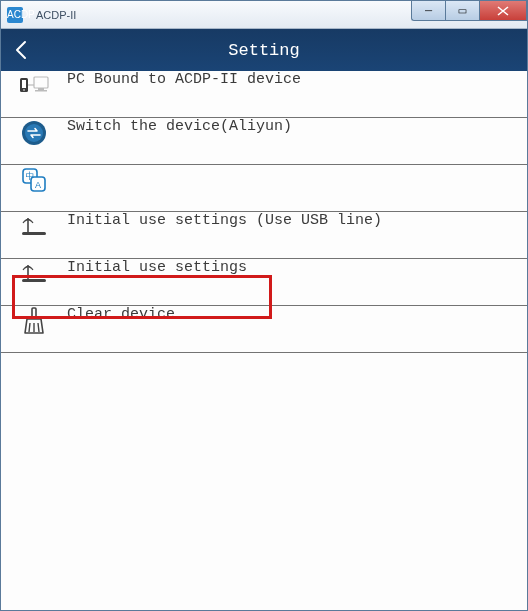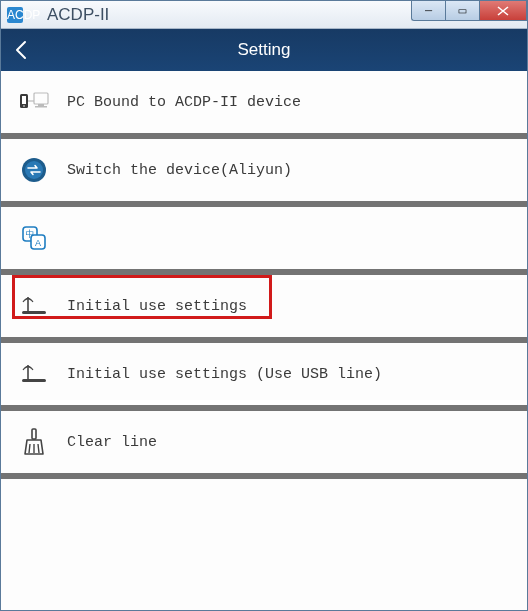--- a/index.html
+++ b/index.html
@@ -24,30 +24,30 @@
       border-bottom: 1px solid #a7b7c9;
       display: flex;
       align-items: center;
       padding-left: 6px;
       position: relative;
     }
     .titlebar-icon {
       width: 16px; height: 16px;
       background: #2a87d0;
       color: #fff;
-      font-size: 12px;
+      font-size: 10px;
       line-height: 16px;
       text-align: center;
       border-radius: 2px;
-      margin-right: 24px;
+      margin-right: 13px;
       font-family: Arial, sans-serif;
     }
     .titlebar-title {
       color: #3d4f63;
-      font-size: 17px;
+      font-size: 11px;
       font-family: Arial, sans-serif;
     }
     .win-controls {
       position: absolute;
       right: 0; top: 0;
       display: flex;
     }
     .win-btn {
       width: 34px; height: 20px;
       border: 1px solid #5a7a9a;
@@ -62,21 +62,21 @@
     .win-max { background: linear-gradient(#dbe7f5,#b8cde4); border-right:none;}
     .win-close { background: linear-gradient(#e07a75,#c8403a); color:#fff; width:48px; border-bottom-right-radius:0;}
     .win-close svg, .win-min span, .win-max span { pointer-events:none; }
     .app-header {
       height: 42px;
       background: linear-gradient(to bottom, #173a64, #1a4475);
       color: #fff;
       display: flex;
       align-items: center;
       position: relative;
-      font-family: Liberation Sans, sans-serif;
+      font-family: Liberation Mono, monospace;
     }
     .back-btn {
       width: 40px; height: 100%;
       display: flex;
       align-items: center;
       justify-content: center;
       cursor: pointer;
     }
     .app-header-title {
       position: absolute;
@@ -85,24 +85,23 @@
       font-size: 17px;
       pointer-events: none;
     }
     .menu-list {
       flex: 1;
       background: #fdfdfd;
       overflow: auto;
     }
     .menu-item {
       display: flex;
-      align-items: center;
-      height: 68px;
+      height: 47px;
       padding-left: 18px;
-      border-bottom: 6px solid #737373;
+      border-bottom: 1px solid #737373;
       cursor: pointer;
       font-size: 15px;
       color: #3b3b3b;
     }
     .menu-icon {
       width: 30px; height: 30px;
       display: flex;
       align-items: center;
       justify-content: center;
       margin-right: 18px;
@@ -194,46 +193,46 @@
 
       <div class="menu-item">
         <span class="menu-icon">
           <svg width="28" height="24" viewBox="0 0 28 24">
             <line x1="8" y1="3" x2="8" y2="17" stroke="#444" stroke-width="1.6"></line>
             <path d="M5 6 Q8 3 11 6" stroke="#444" stroke-width="1.2" fill="none"></path>
             <path d="M3 8 Q8 1 13 8" stroke="#444" stroke-width="1.2" fill="none"></path>
             <rect x="2" y="17" width="24" height="3" rx="1.5" fill="#444"></rect>
           </svg>
         </span>
-        <span>Initial use settings</span>
+        <span>Initial use settings (Use USB line)</span>
       </div>
 
       <div class="menu-item">
         <span class="menu-icon">
           <svg width="28" height="24" viewBox="0 0 28 24">
             <line x1="8" y1="3" x2="8" y2="17" stroke="#444" stroke-width="1.6"></line>
             <path d="M5 6 Q8 3 11 6" stroke="#444" stroke-width="1.2" fill="none"></path>
             <path d="M3 8 Q8 1 13 8" stroke="#444" stroke-width="1.2" fill="none"></path>
             <rect x="2" y="17" width="24" height="3" rx="1.5" fill="#444"></rect>
           </svg>
         </span>
-        <span>Initial use settings (Use USB line)</span>
+        <span>Initial use settings</span>
       </div>
 
       <div class="menu-item">
         <span class="menu-icon">
           <svg width="24" height="28" viewBox="0 0 24 28">
             <rect x="10" y="1" width="4" height="10" rx="1" fill="none" stroke="#444" stroke-width="1.6"></rect>
             <path d="M5 12 H19 L21 26 H3 Z" fill="none" stroke="#444" stroke-width="1.6" stroke-linejoin="round"></path>
             <line x1="8" y1="16" x2="7" y2="25" stroke="#444" stroke-width="1.4"></line>
             <line x1="12" y1="16" x2="12" y2="25" stroke="#444" stroke-width="1.4"></line>
             <line x1="16" y1="16" x2="17" y2="25" stroke="#444" stroke-width="1.4"></line>
           </svg>
         </span>
-        <span>Clear line</span>
+        <span>Clear device</span>
       </div>
 
     </div>
 
     <div class="highlight-box"></div>
   </div>
 
 </div>
 
 </body></html>

